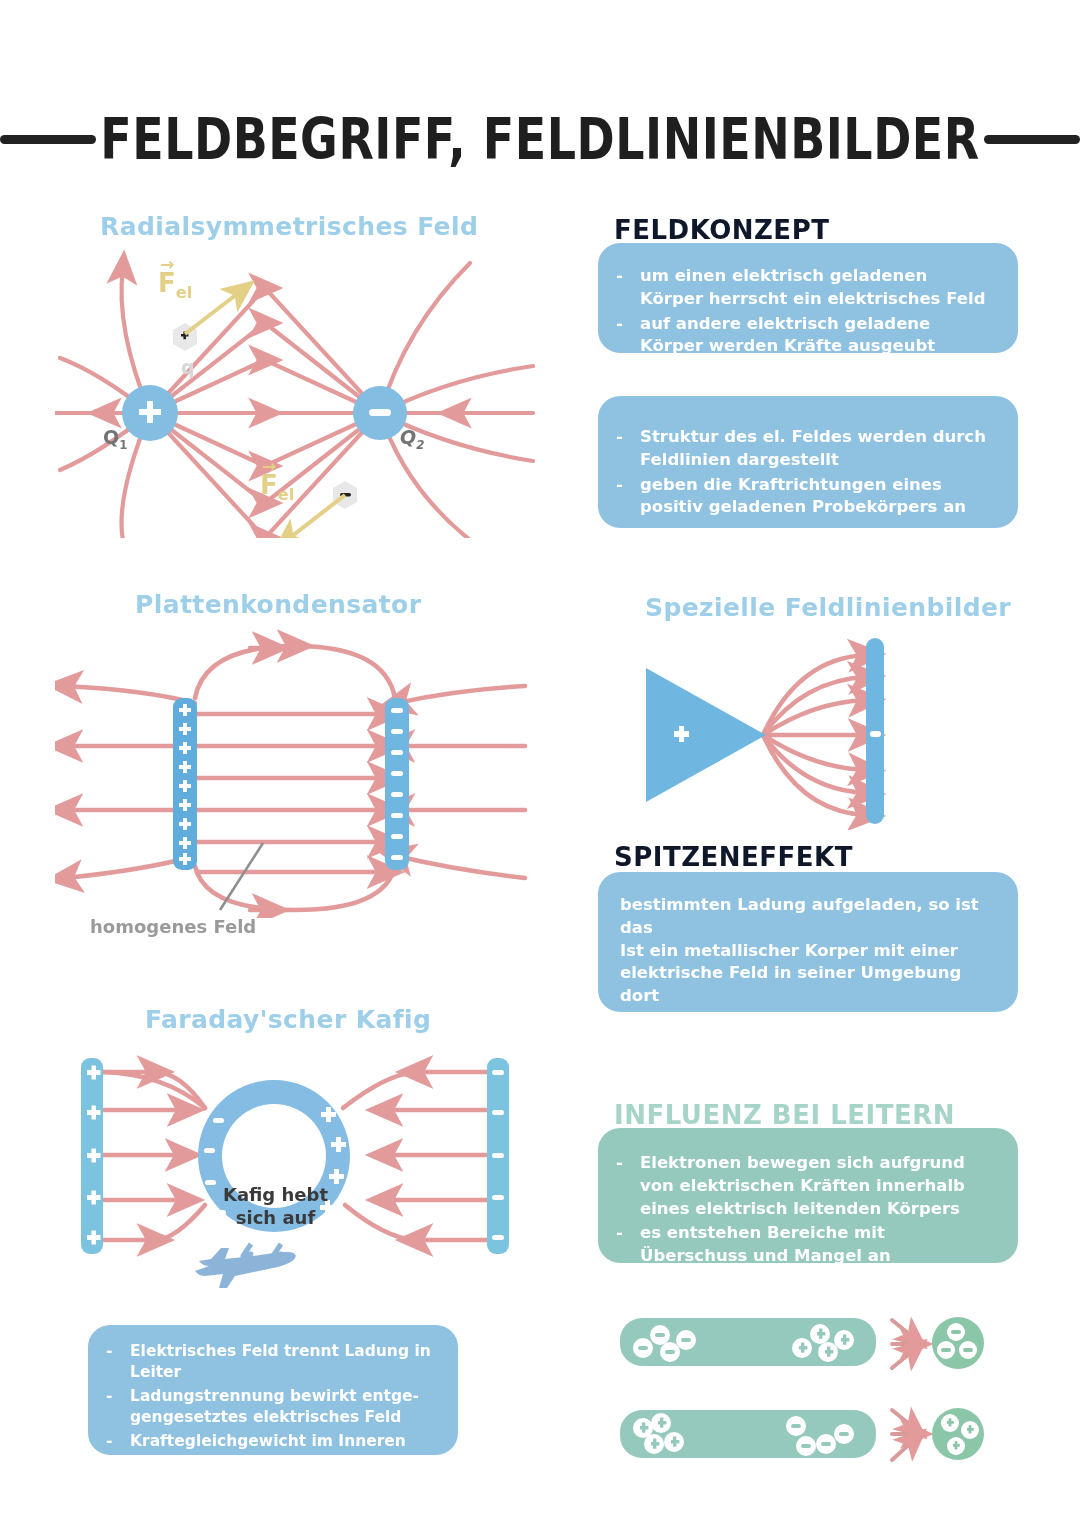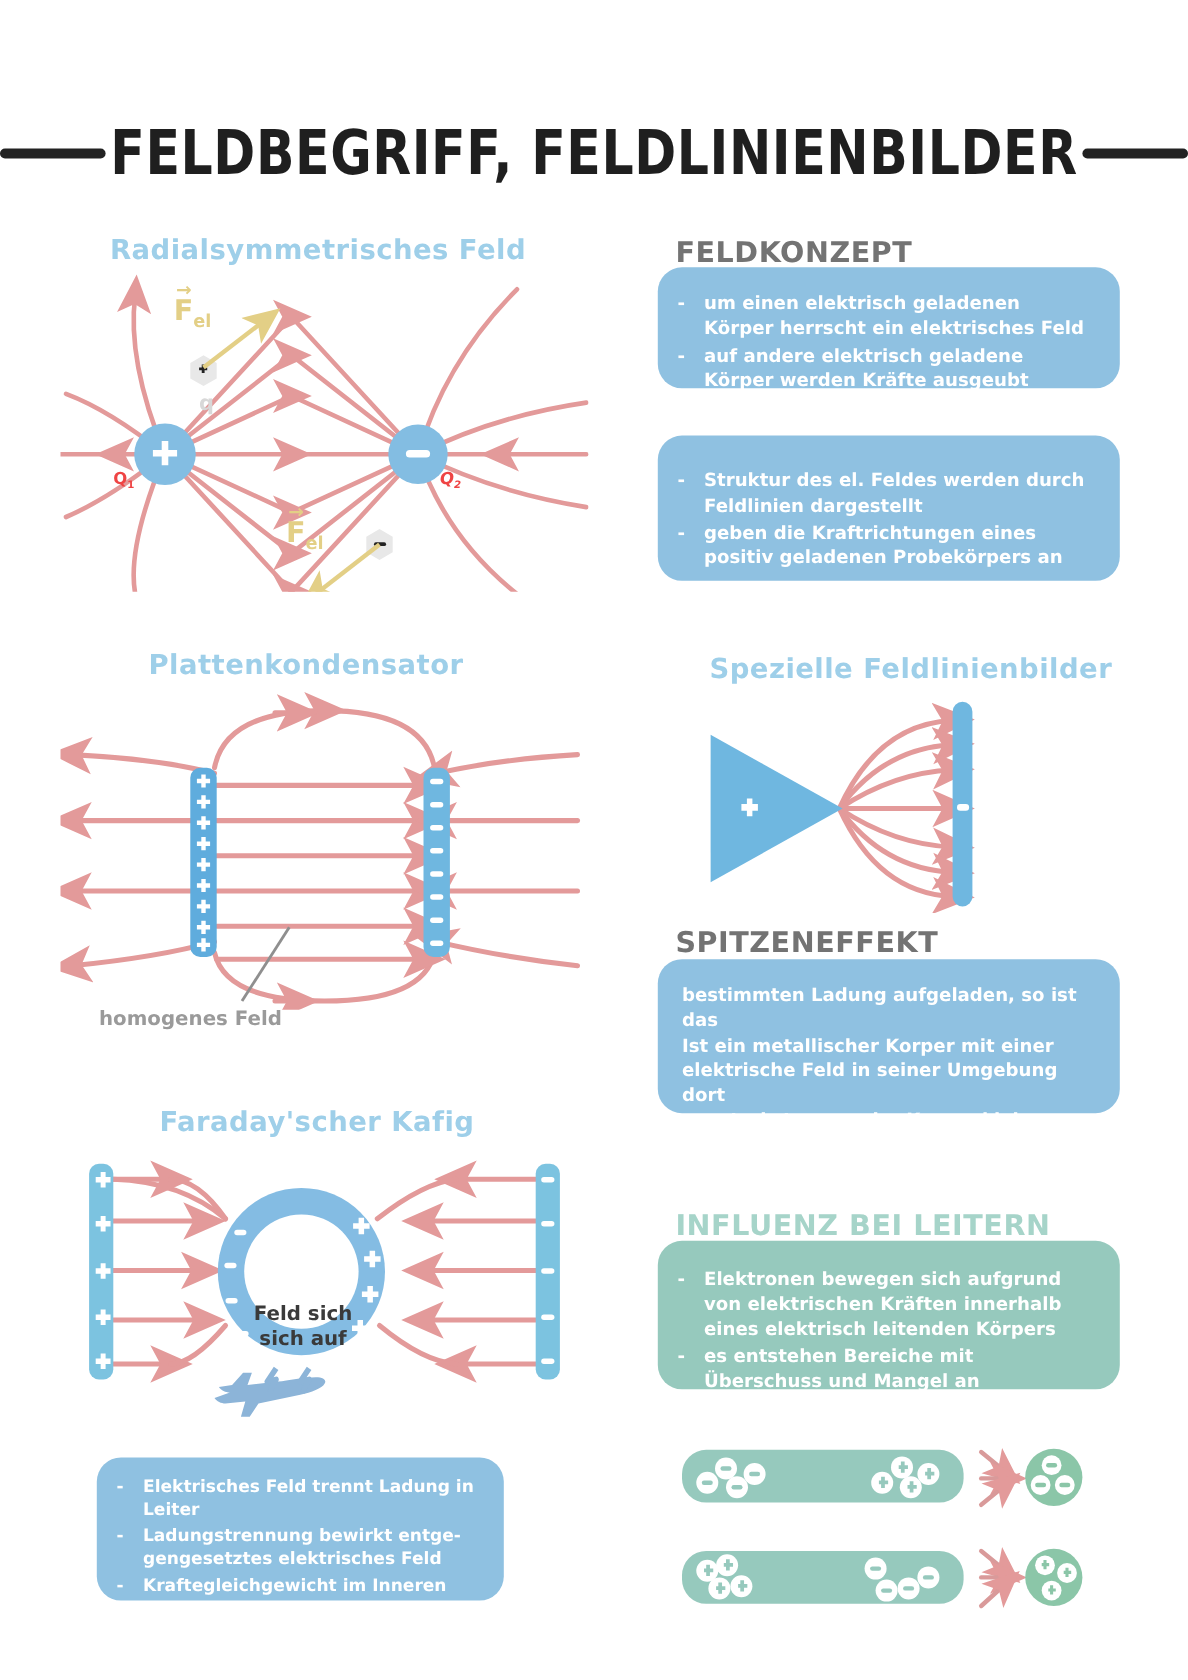--- a/index.html
+++ b/index.html
@@ -43,29 +43,29 @@
   .bullets li{display:flex;gap:14px;margin-bottom:2px;}
   .bullets li .dash{width:10px;flex:0 0 10px;}
   .bullets li .txt{flex:1;}
   .plaintext p{margin:0;}
 
   
   .boxhead{
     position:absolute;font-weight:bold;font-size:26px;letter-spacing:0.5px;
     z-index:3;white-space:nowrap;
   }
-  .boxhead.blue{color:#737373;}
+  .boxhead.blue{color:#0f172a;}
   .boxhead.tealg{color:#a6d4c9;}
 
   
   .diagram{position:absolute;}
   .lbl{
     position:absolute;font-weight:bold;white-space:nowrap;
   }
-  .lbl.charge{color:#ef4444;font-size:15px;}
+  .lbl.charge{color:#737373;font-size:19px;}
   .lbl.gray{color:#9a9a9a;font-size:18px;}
   .lbl.force{color:#e3cf86;font-size:26px;font-weight:bold;}
   .lbl.q{color:#d8d8d8;font-size:19px;font-weight:bold;}
   .lbl.inner{color:#3a3a3a;font-size:18px;font-weight:bold;text-align:center;line-height:1.25;}
   sub{font-size:0.62em;text-align:center;}
 </style>
 </head>
 <body>
 
 <div class="page">
@@ -317,21 +317,21 @@
       <g transform="translate(140,196) scale(1.0)">
         <path d="M18,30 C14,30 10,28 8,25 L20,23 L30,12 L38,12 L34,23 L62,20
                  C70,19 86,16 96,16 C104,16 106,19 104,22 C102,26 92,30 82,32
                  L44,40 L36,52 L28,52 L32,38 L14,40 C10,40 6,38 4,35 Z" fill="#8cb4d8" transform="translate(-4,-10)"></path>
         <path d="M56,-2 L48,10 L56,8 L50,20" stroke="#8cb4d8" stroke-width="5" fill="none" stroke-linejoin="round"></path>
         <path d="M86,-2 L78,10 L86,8 L80,20" stroke="#8cb4d8" stroke-width="5" fill="none" stroke-linejoin="round"></path>
       </g>
     </svg>
     <div class="lbl inner" style="left:163px;top:1px;width:115px;">
       <div style="position:relative;top:133px;">
-        <div>Feld sich</div>
+        <div>Kafig hebt</div>
         <div>sich auf</div>
       </div>
     </div>
   </div>
 
   <div class="box blue" style="left:88px;top:1325px;width:370px;height:130px;padding-top:16px;padding-left:18px;font-size:15.5px;">
     <ul class="bullets">
       <li>
           <span class="dash">-</span>
           <span class="txt">Elektrisches Feld trennt Ladung in Leiter</span>

